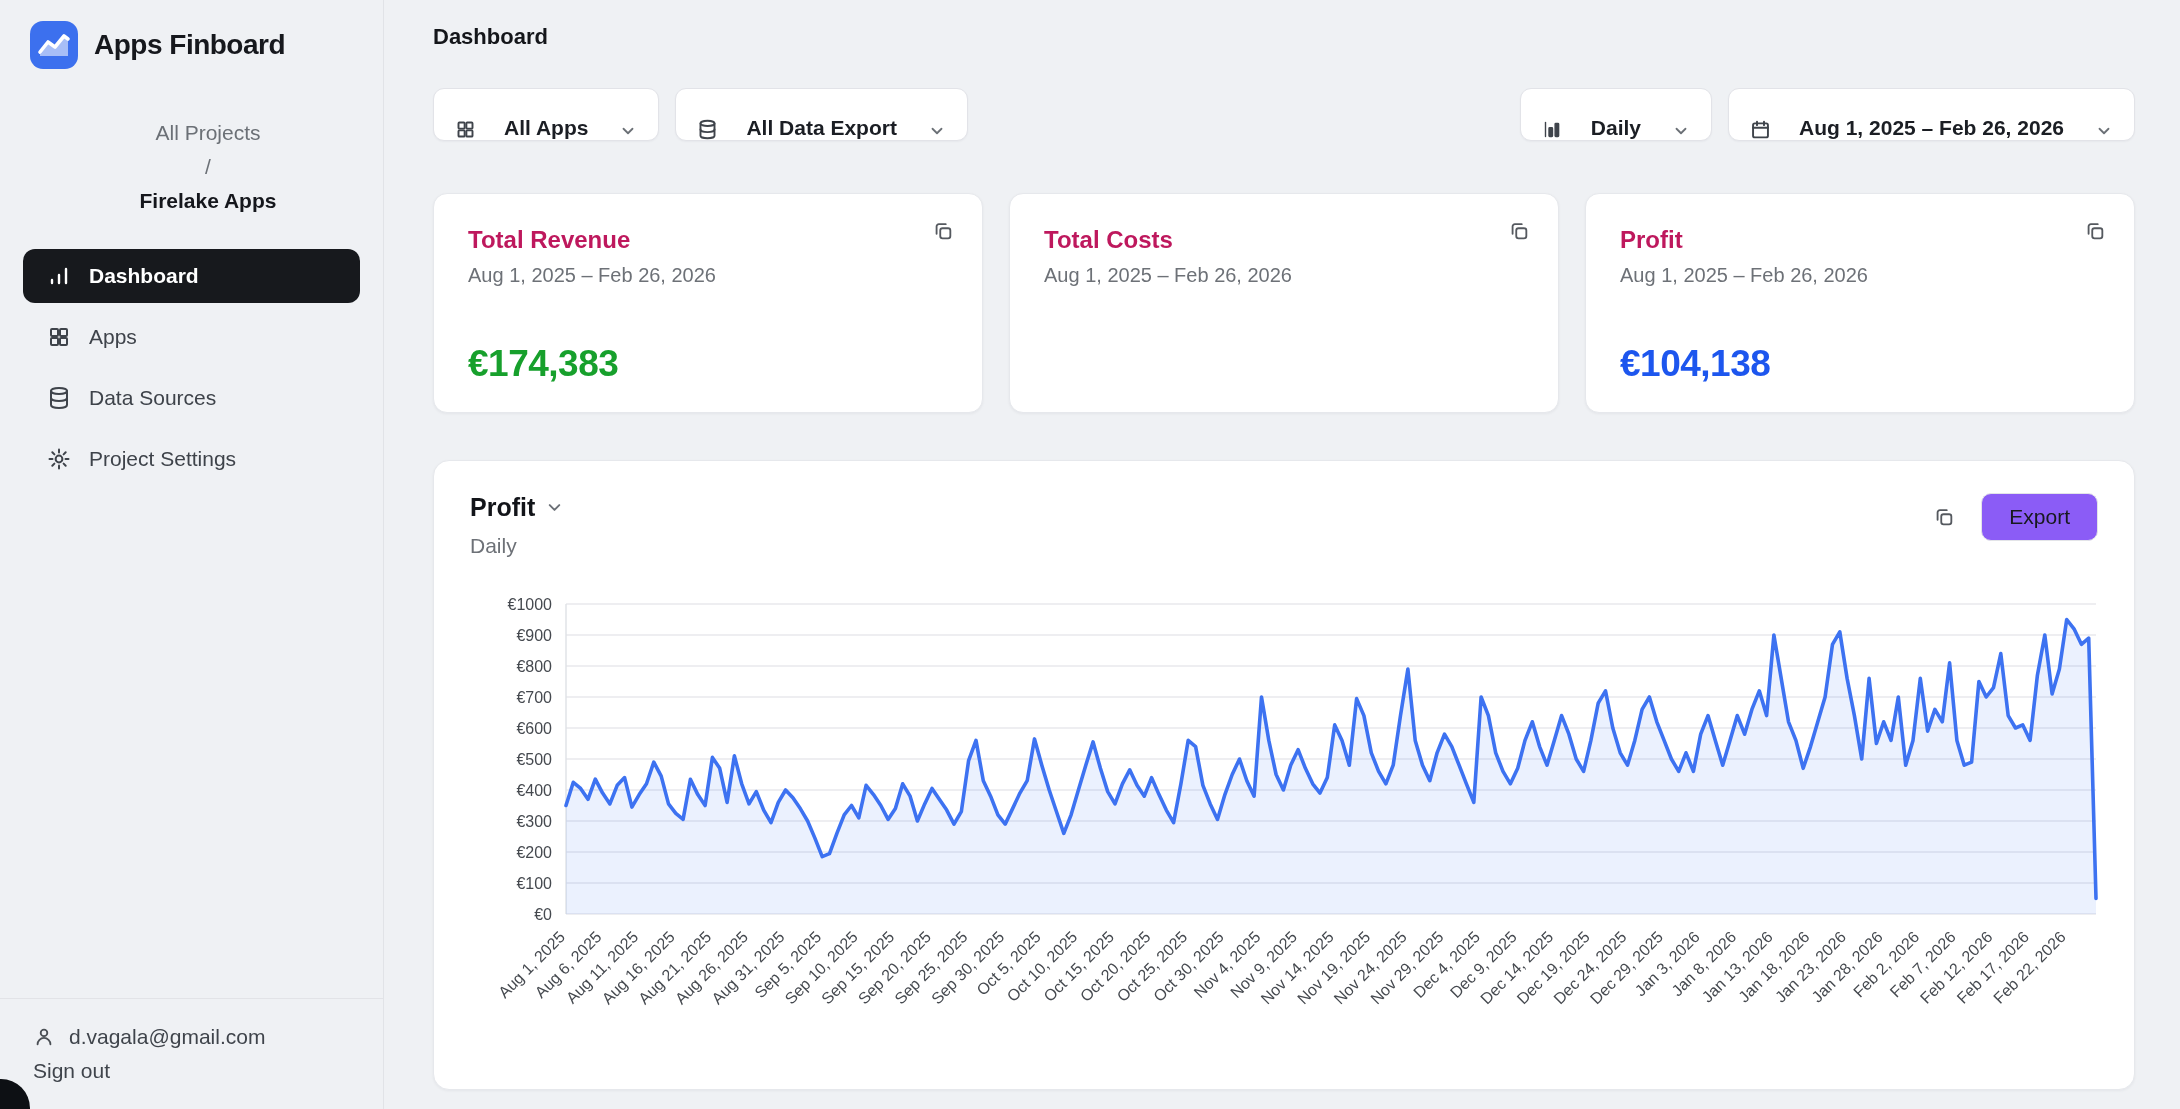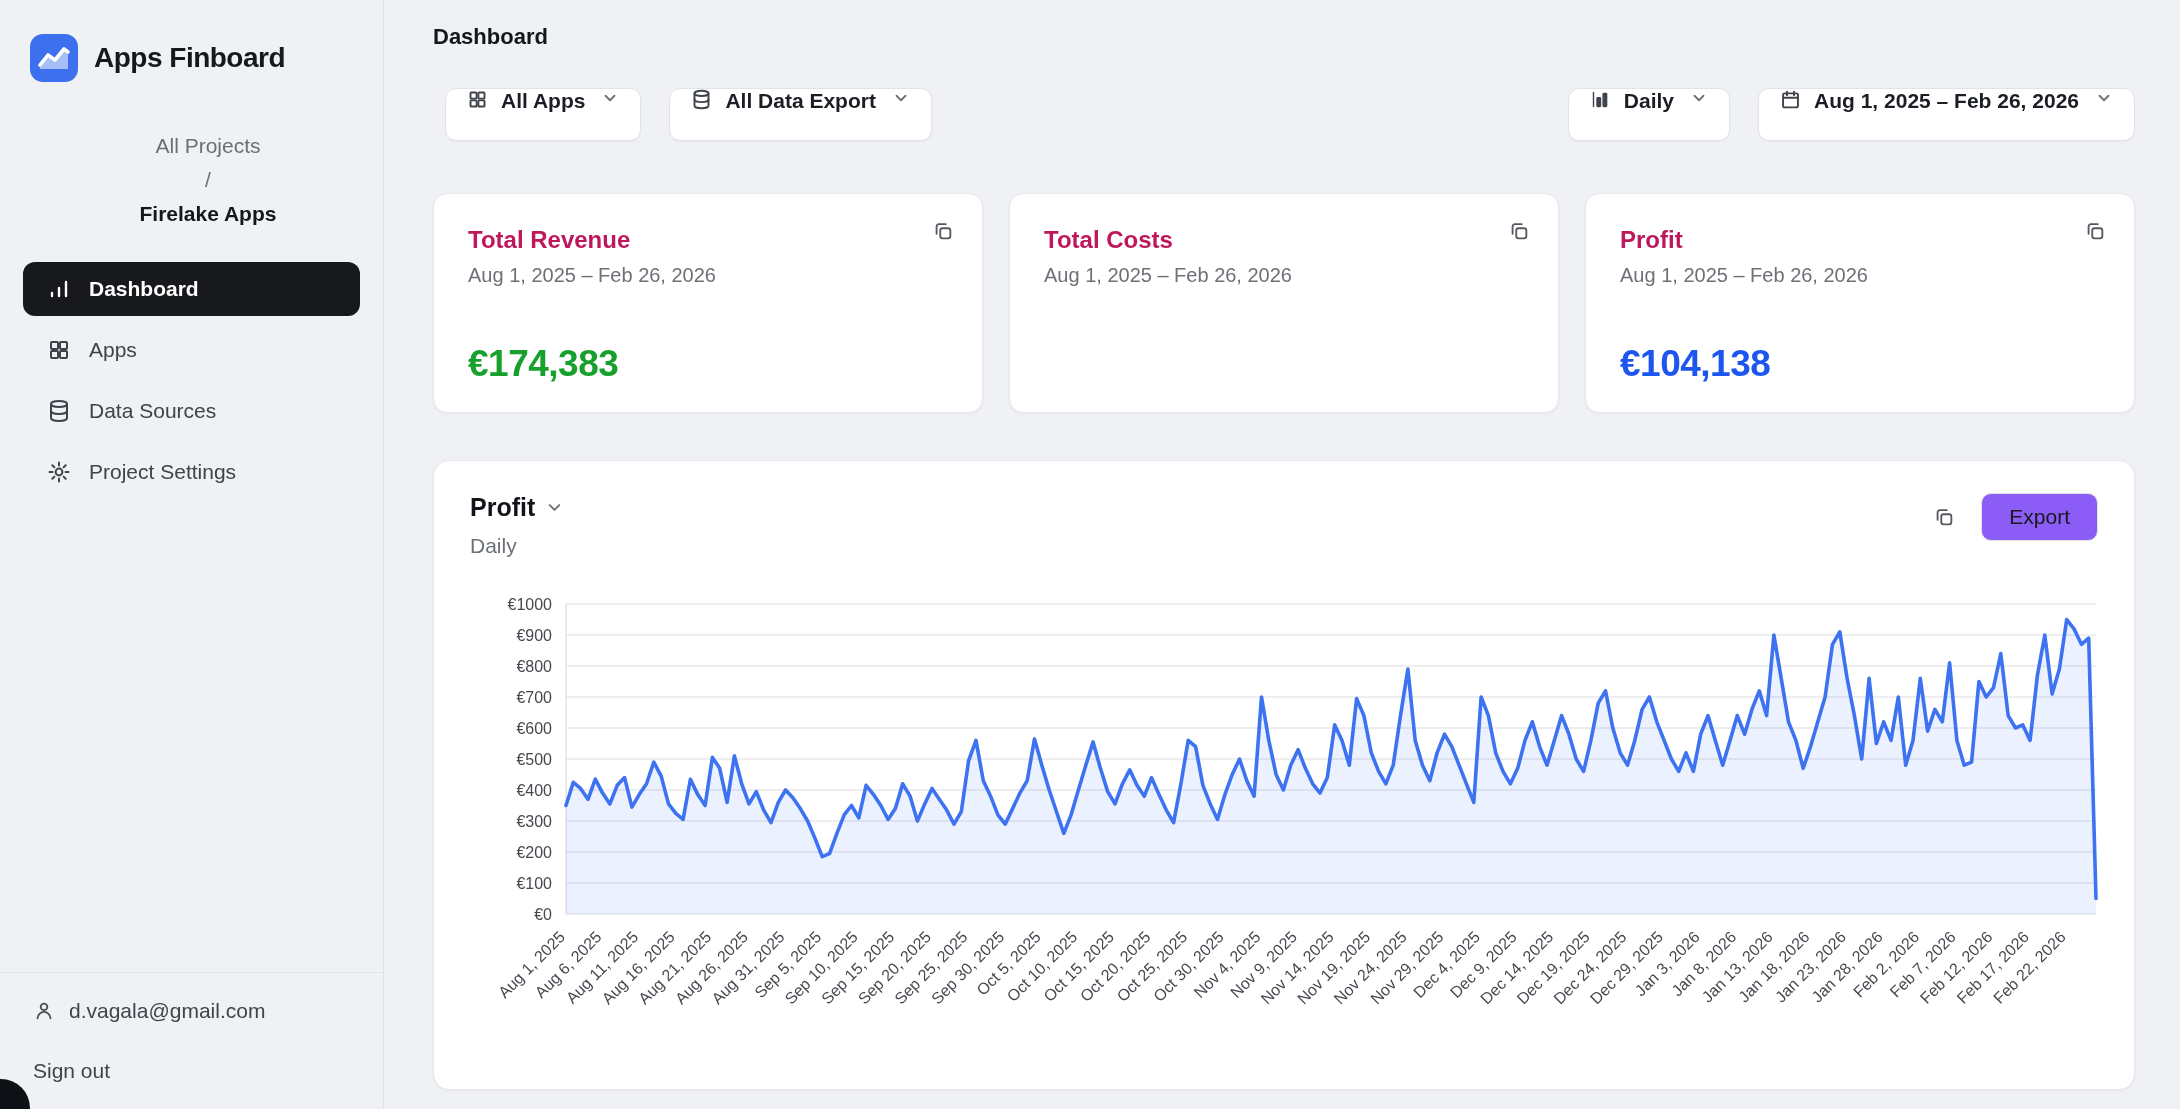--- a/index.html
+++ b/index.html
@@ -10,54 +10,53 @@
     background:#eff1f4;
     color:#15171c;
     position:relative;
   }
   
   .sidebar {
     position:absolute; left:0; top:0; width:384px; height:1109px;
     border-right:1px solid #e1e3e7;
     background:#eff1f4;
   }
-  .brand { display:flex; align-items:center; gap:16px; padding:34px 0 0 30px; }
+  .brand { display:flex; align-items:center; gap:16px; padding:21px 0 0 30px; }
   .brand-icon { width:48px; height:48px; flex:0 0 48px; }
   .brand-name { font-size:28px; font-weight:800; letter-spacing:-0.5px; color:#16181d; }
   .breadcrumb { padding:52px 0 0 33px; font-size:21px; color:#6b7076; display:flex; gap:10px; align-items:center;flex-direction:column; }
   .breadcrumb .crumb-link { color:#6b7076; cursor:pointer; }
   .breadcrumb .crumb-current { color:#15171c; font-weight:700; }
   .nav { margin:36px 23px 0 23px; display:flex; flex-direction:column; gap:7px; }
   .nav-item {
     display:flex; align-items:center; gap:18px;
     height:54px; padding:0 24px; border-radius:12px;
     font-size:21px; font-weight:500; color:#3e434a; cursor:pointer;
   }
   .nav-item svg { flex:0 0 24px; }
   .nav-item.active { background:#17191d; color:#ffffff; font-weight:600; }
   .sidebar-footer {
     position:absolute; left:0; right:0; bottom:0;
     border-top:1px solid #e2e3e7; padding:26px 0 26px 33px;
   }
   .user-row { display:flex; align-items:center; gap:14px; font-size:21px; color:#3f444b; }
-  .signout { margin-top:36px; font-size:21px; color:#3f444b; cursor:pointer; }
+  .signout { margin-top:10px; font-size:21px; color:#3f444b; cursor:pointer; }
   .corner-fab {
     position:absolute; left:-28px; bottom:-28px; width:58px; height:58px;
     background:#0d1014; border-radius:50%; cursor:pointer;
   }
   
   .main { position:absolute; left:384px; top:0; right:0; bottom:0; padding:24px 45px 0 49px; }
   .page-title { font-size:22px; font-weight:700; color:#14161a; }
   .filter-row { margin-top:38px; display:flex; align-items:center; gap:16px; }
   .pill {
-    display:flex; align-items:flex-start; gap:13px; height:53px; padding:0 21px;
+    display:flex; align-items:flex-end; gap:28px; height:53px; padding:0 21px;
     background:#ffffff; border:1px solid #e2e3e8; border-radius:11px;
     font-size:21px; font-weight:600; color:#1b1e24; cursor:pointer;
     box-shadow:0 1px 2px rgba(16,24,40,.04);
-    margin-left:12px;
   }
   .pill .chev { margin-left:3px; }
   .right-filters { margin-left:auto; display:flex; gap:16px; }
   
   .cards-row { margin-top:52px; display:flex; gap:26px; }
   .stat-card {
     position:relative; flex:1; height:220px; background:#ffffff;
     border:1px solid #e6e8ec; border-radius:14px; padding:32px 34px;
     box-shadow:0 1px 3px rgba(16,24,40,.05);
   }

